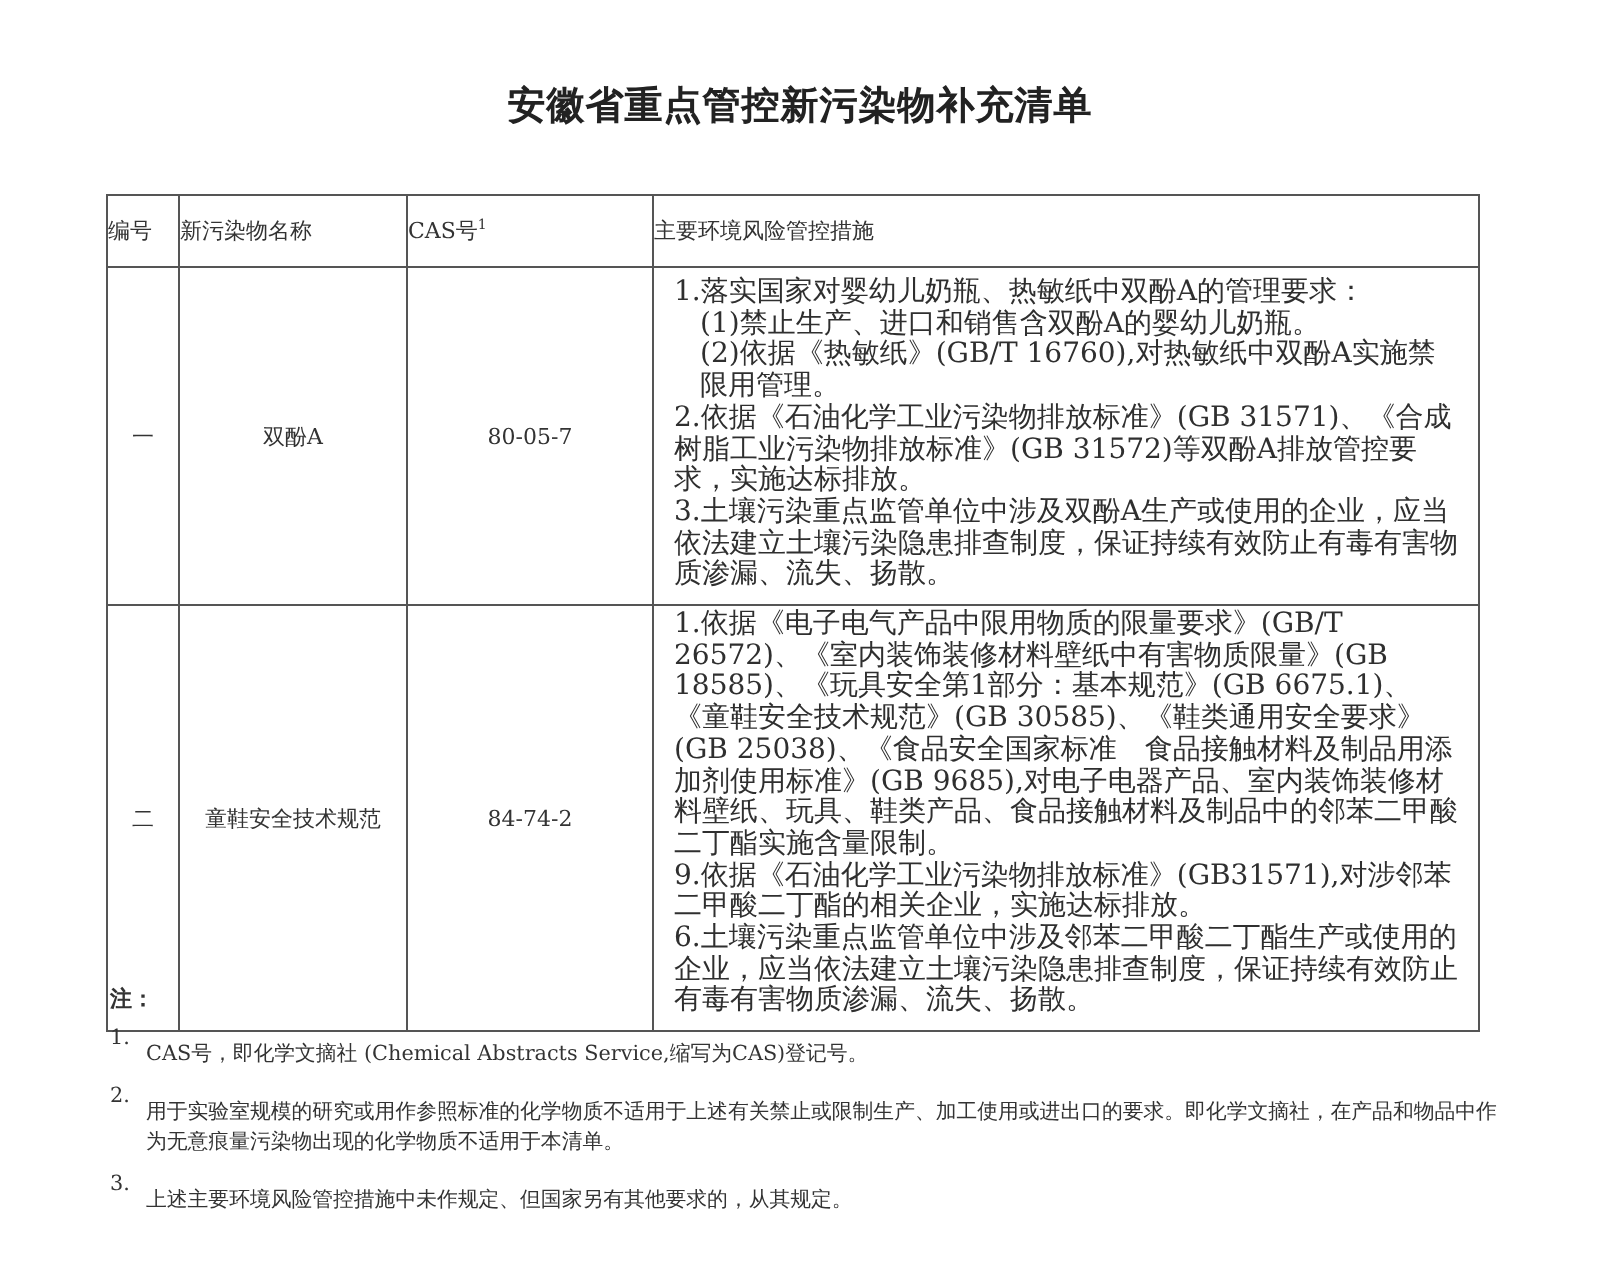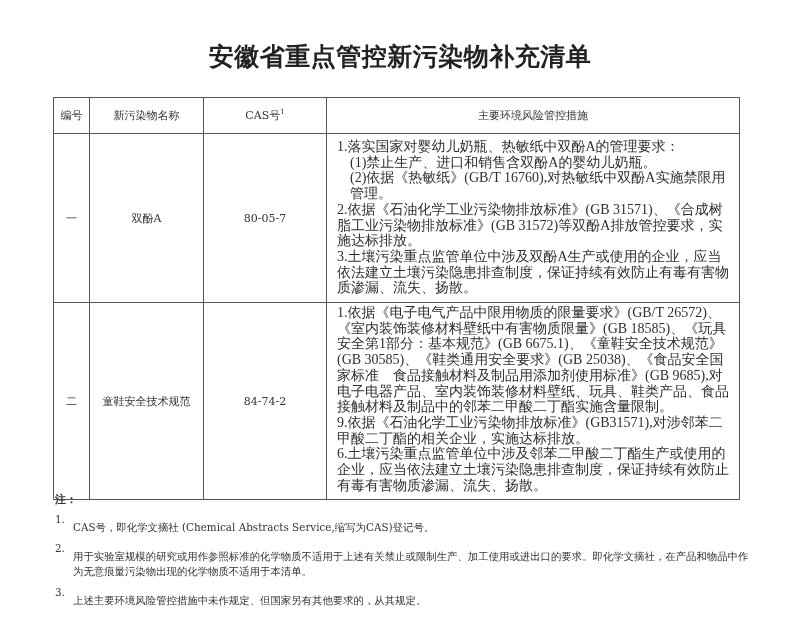--- a/index.html
+++ b/index.html
@@ -1,28 +1,28 @@
 <!DOCTYPE html>
 <html><head>
 <meta charset="utf-8">
 <style>
   html, body { margin:0; padding:0; background:#ffffff; }
   body { width:800px; height:631px; position:relative; overflow:hidden;
          font-family:"DejaVu Serif","Liberation Serif",serif; color:#2a2a2a; }
   .title { position:absolute; left:0; top:40px; width:800px; text-align:center;
-           font-size:25px; font-weight:bold; color:#222; letter-spacing:0.5px; }
+           font-size:19px; font-weight:bold; color:#222; letter-spacing:0.5px; }
   table.main { position:absolute; left:53px; top:97px; width:682px;
                border-collapse:collapse; table-layout:fixed; }
   table.main td, table.main th { border:1.5px solid #555; padding:0; font-weight:normal;
                font-size:11px; color:#333; vertical-align:middle; }
-  table.main th { height:35px; text-align:center; font-size:11px; }
+  table.main th { height:35px; text-align:left; font-size:11px; }
   .c-no { width:35px; text-align:center; }
   .c-name { width:113px; text-align:center; }
   .c-cas { width:122px; text-align:center; }
-  .c-meas { width:412px;font-family:Liberation Serif, serif; }
+  .c-meas { width:412px; }
   .cas-sup { font-size:7px; vertical-align:super; }
   .measures { padding:5px 10px 6px 10px; font-size:14px; line-height:15.7px; color:#2f2f2f; }
   .measures .line { display:block; }
   .measures .sub { display:block; padding-left:13px; }
   tr.r1 td { height:143px; }
   tr.r2 td { height:194px; }
   .r2 .measures { padding-top:2px; }
   .notes { position:absolute; left:55px; top:492px; width:700px; font-size:10.4px;
            color:#333; line-height:15px; }
   .notes .head { font-weight:bold; font-size:11px; margin-bottom:5px; }

